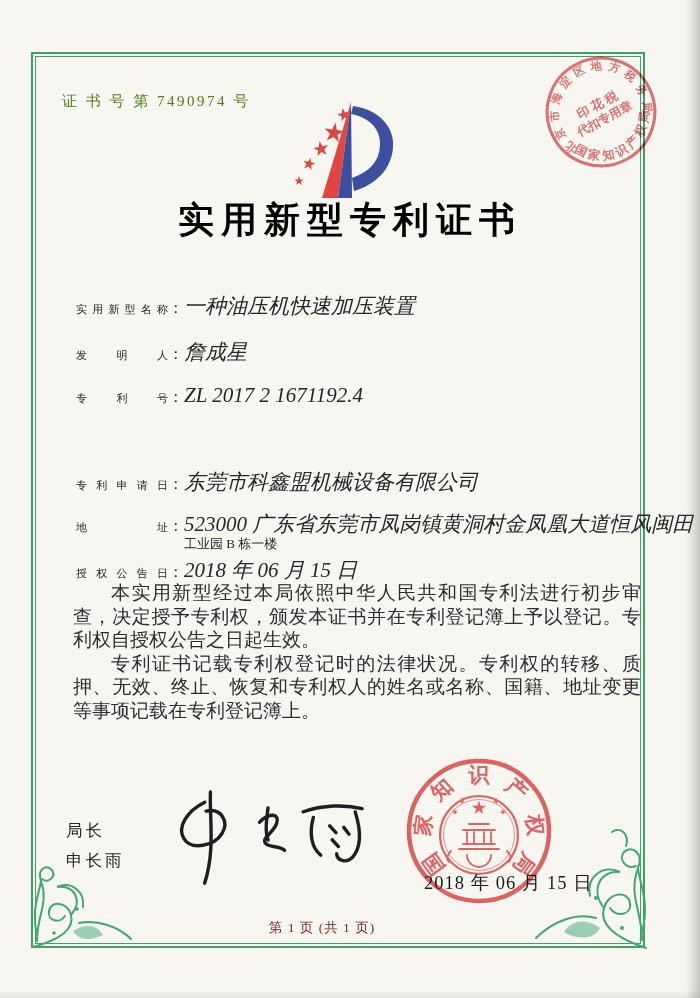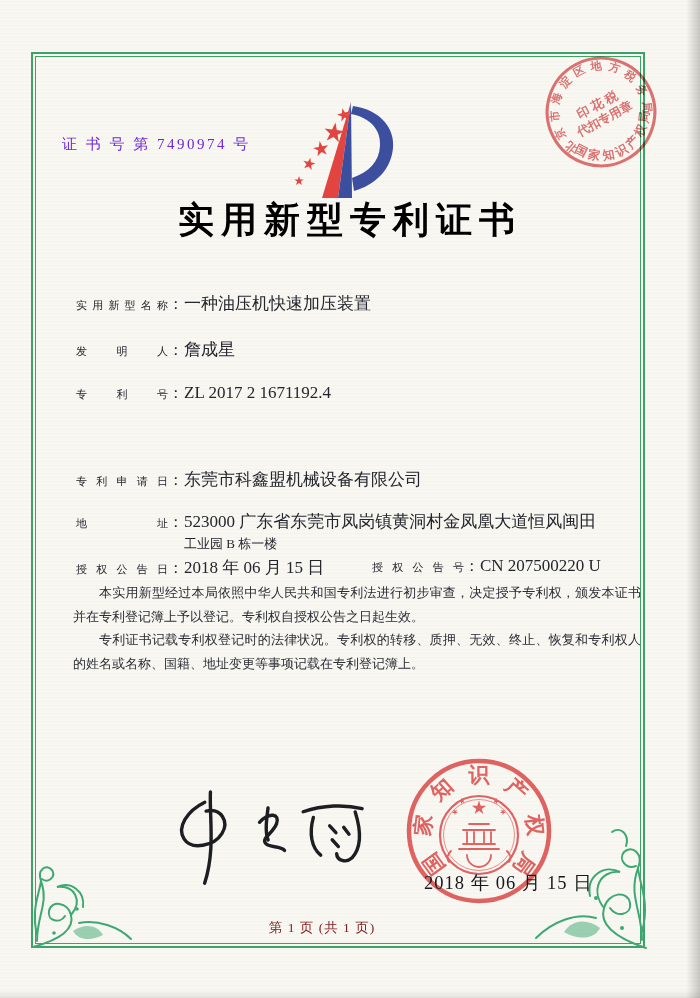--- a/index.html
+++ b/index.html
@@ -17,36 +17,36 @@
   .page::after{ 
     content:"";position:absolute;top:0;right:0;width:14px;height:100%;z-index:9;pointer-events:none;
     background:linear-gradient(to right,rgba(0,0,0,0),rgba(86,84,78,0.30));
   }
   .edge-bottom{position:absolute;left:0;bottom:0;width:100%;height:8px;z-index:9;pointer-events:none;
     background:linear-gradient(to bottom,rgba(0,0,0,0),rgba(86,84,78,0.12));}
 
   .frame{position:absolute;left:31px;top:52px;width:610px;height:892px;border:2px solid #3ca268;z-index:1;}
   .frame-inner{position:absolute;inset:2px;border:1px solid #3ca268;}
 
-  .cert-number{position:absolute;left:62px;top:92px;font-size:15px;letter-spacing:2.5px;z-index:3;color:#6d28d9;margin-top:43px;}
+  .cert-number{position:absolute;left:62px;top:92px;font-size:15px;letter-spacing:2.5px;z-index:3;color:#4d7c0f;}
 
   .logo{position:absolute;left:290px;top:100px;z-index:3;}
 
   .title{position:absolute;left:40px;top:196px;width:620px;text-align:center;
     font-size:36px;font-weight:700;letter-spacing:7px;color:#000000;z-index:3;}
 
   .frow{position:absolute;left:76px;font-size:17px;white-space:nowrap;z-index:3;color:#23262c;}
   .flabel{display:inline-block;width:92px;font-size:11px;text-align:justify;text-align-last:justify;vertical-align:baseline;}
   .fcolon{display:inline-block;width:16px;font-size:15.5px;}
-  .fvalue{font-size:17px;}
+  .fvalue{font-size:21px;font-style:italic;}
   .addr-line2{position:absolute;left:108px;top:25px;font-size:13px;}
   .pair2{position:absolute;left:296px;top:0;}
 
   .paragraphs{position:absolute;left:73px;top:581px;width:568px;z-index:3;}
-  .paragraphs p{margin:0;font-size:13px;line-height:23.5px;text-align:justify;text-indent:2em;color:#2a2d33;}
+  .paragraphs p{margin:0;font-size:19px;line-height:23.5px;text-align:justify;text-indent:2em;color:#2a2d33;}
 
   .director{position:absolute;left:66px;top:816px;z-index:3;font-size:16.5px;letter-spacing:3px;line-height:30px;}
   .director div{white-space:nowrap;}
 
   .signature{position:absolute;left:148px;top:786px;z-index:4;transform:rotate(-2deg);}
 
   .seal{position:absolute;left:399px;top:751px;z-index:4;opacity:0.88;mix-blend-mode:multiply;}
   .seal-date{position:absolute;left:424px;top:870px;z-index:5;font-size:18.5px;letter-spacing:1px;color:#17181c;white-space:nowrap;}
 
   .tax-stamp{position:absolute;left:538px;top:49px;z-index:6;opacity:0.82;mix-blend-mode:multiply;transform:rotate(-28deg);}
@@ -136,30 +136,31 @@
     <span class="flabel">专利申请日</span><span class="fcolon">：</span><span class="fvalue">东莞市科鑫盟机械设备有限公司</span>
   </div>
 
   <div class="frow" style="top:510px">
     <span class="flabel">地址</span><span class="fcolon">：</span><span class="fvalue">523000 广东省东莞市凤岗镇黄洞村金凤凰大道恒风闽田</span>
     <span class="addr-line2">工业园 B 栋一楼</span>
   </div>
 
   <div class="frow" style="top:556px">
     <span class="flabel">授权公告日</span><span class="fcolon">：</span><span class="fvalue">2018 年 06 月 15 日</span>
-    <span class="pair2">
-      <span class="flabel">授权公告号</span><span class="fcolon">：</span><span class="fvalue">CN 207500220 U</span>
-    </span>
   </div>
 
   <div class="paragraphs">
     <p>本实用新型经过本局依照中华人民共和国专利法进行初步审查，决定授予专利权，颁发本证书并在专利登记簿上予以登记。专利权自授权公告之日起生效。</p>
     <p>专利证书记载专利权登记时的法律状况。专利权的转移、质押、无效、终止、恢复和专利权人的姓名或名称、国籍、地址变更等事项记载在专利登记簿上。</p>
   </div>
 
+  <div class="director">
+    <div>局长</div>
+    <div>申长雨</div>
+  </div>
 
   <svg class="signature" width="240" height="100" viewBox="0 0 240 100">
     <g fill="none" stroke="#1c1e22" stroke-width="3.4" stroke-linecap="round" stroke-linejoin="round">
       <path d="M58,14 C40,22 29,38 36,50 C43,62 66,58 74,46 C82,34 74,20 59,23"></path>
       <path d="M64,4 C62,30 67,62 55,95"></path>
       <path d="M121,22 C119,34 117,46 120,54"></path>
       <path d="M112,36 C122,26 133,28 129,38 C125,48 112,52 118,58 C122,62 132,60 136,65"></path>
       <path d="M156,27 C176,21 198,21 215,26"></path>
       <path d="M166,33 C161,49 163,63 172,71"></path>
       <path d="M208,29 C213,47 213,65 203,75 C197,80 188,77 188,70"></path>

